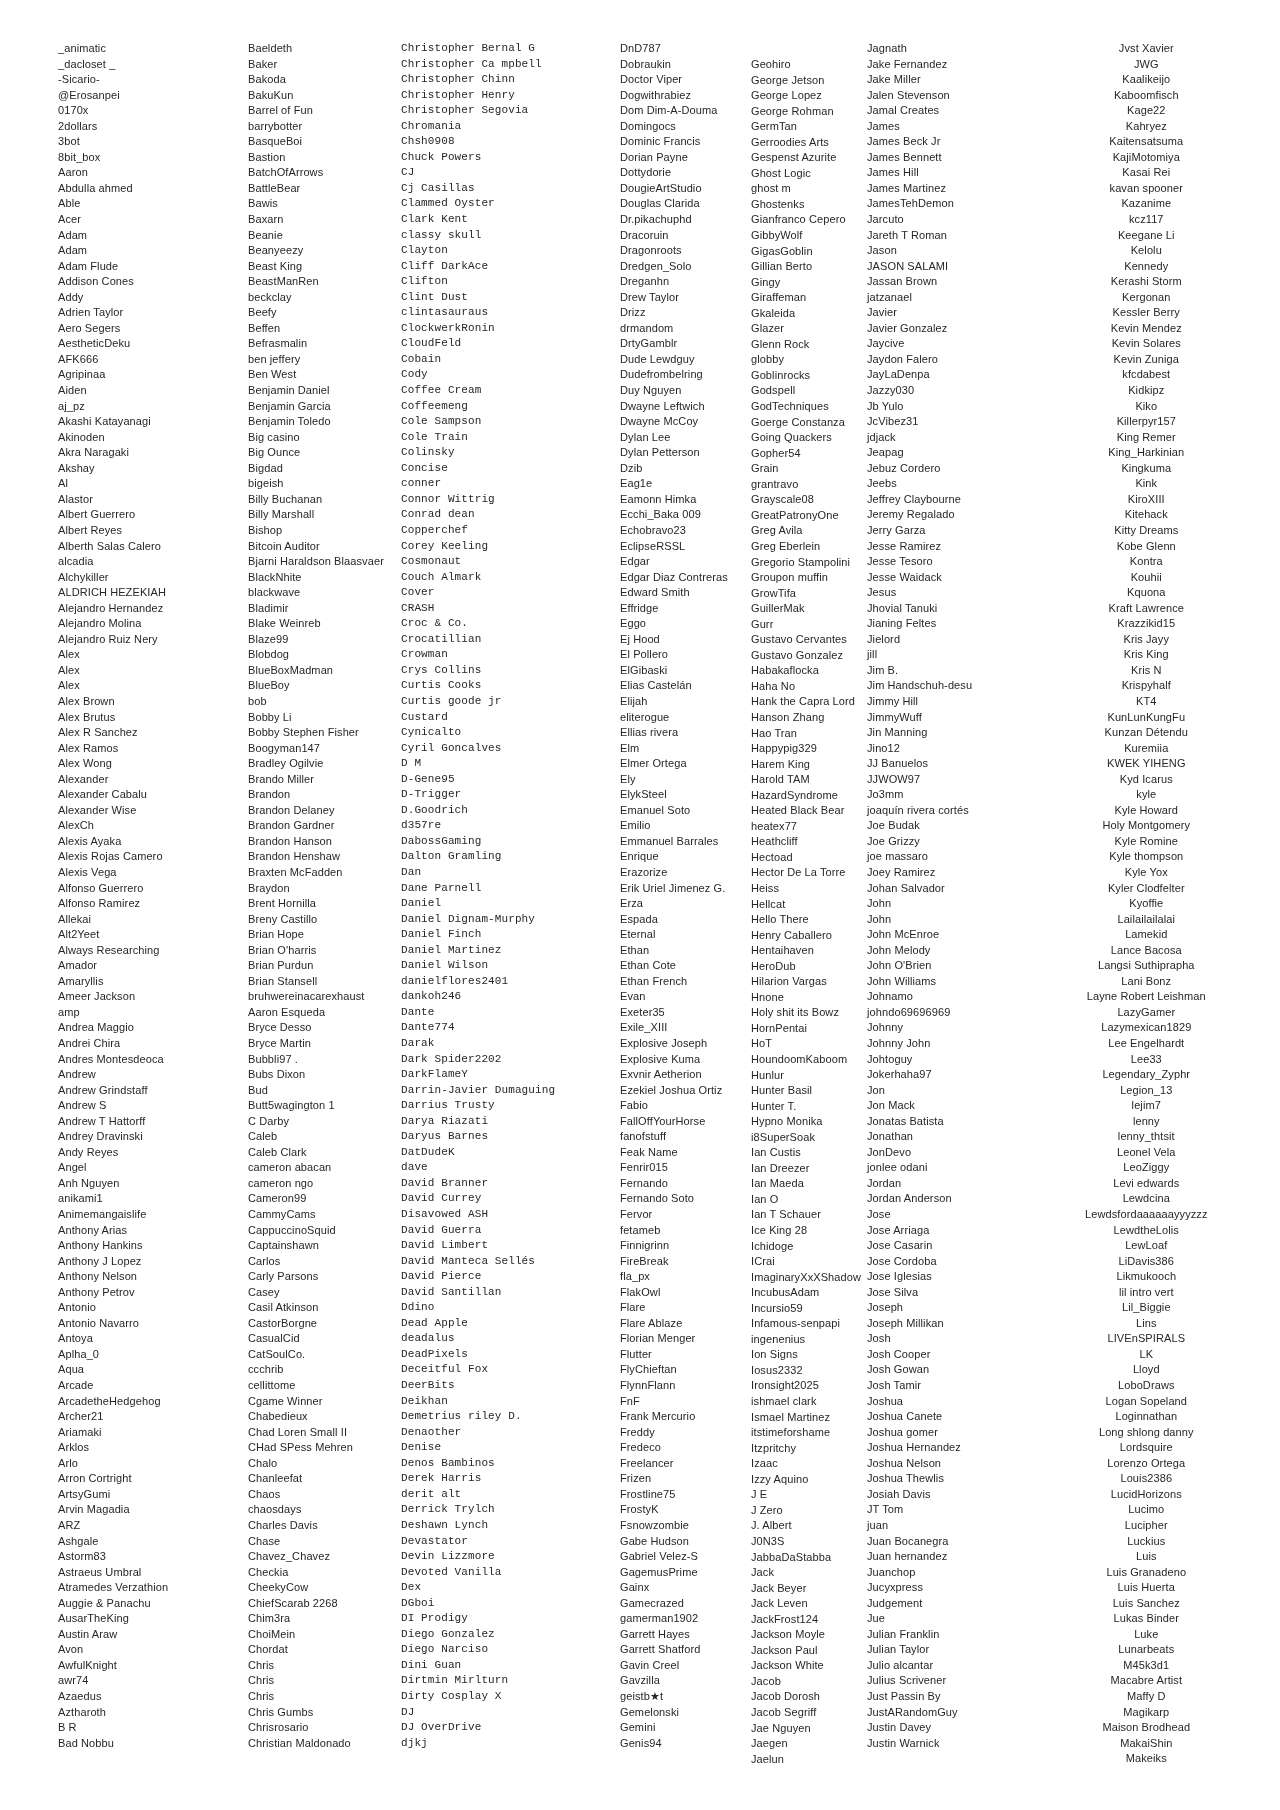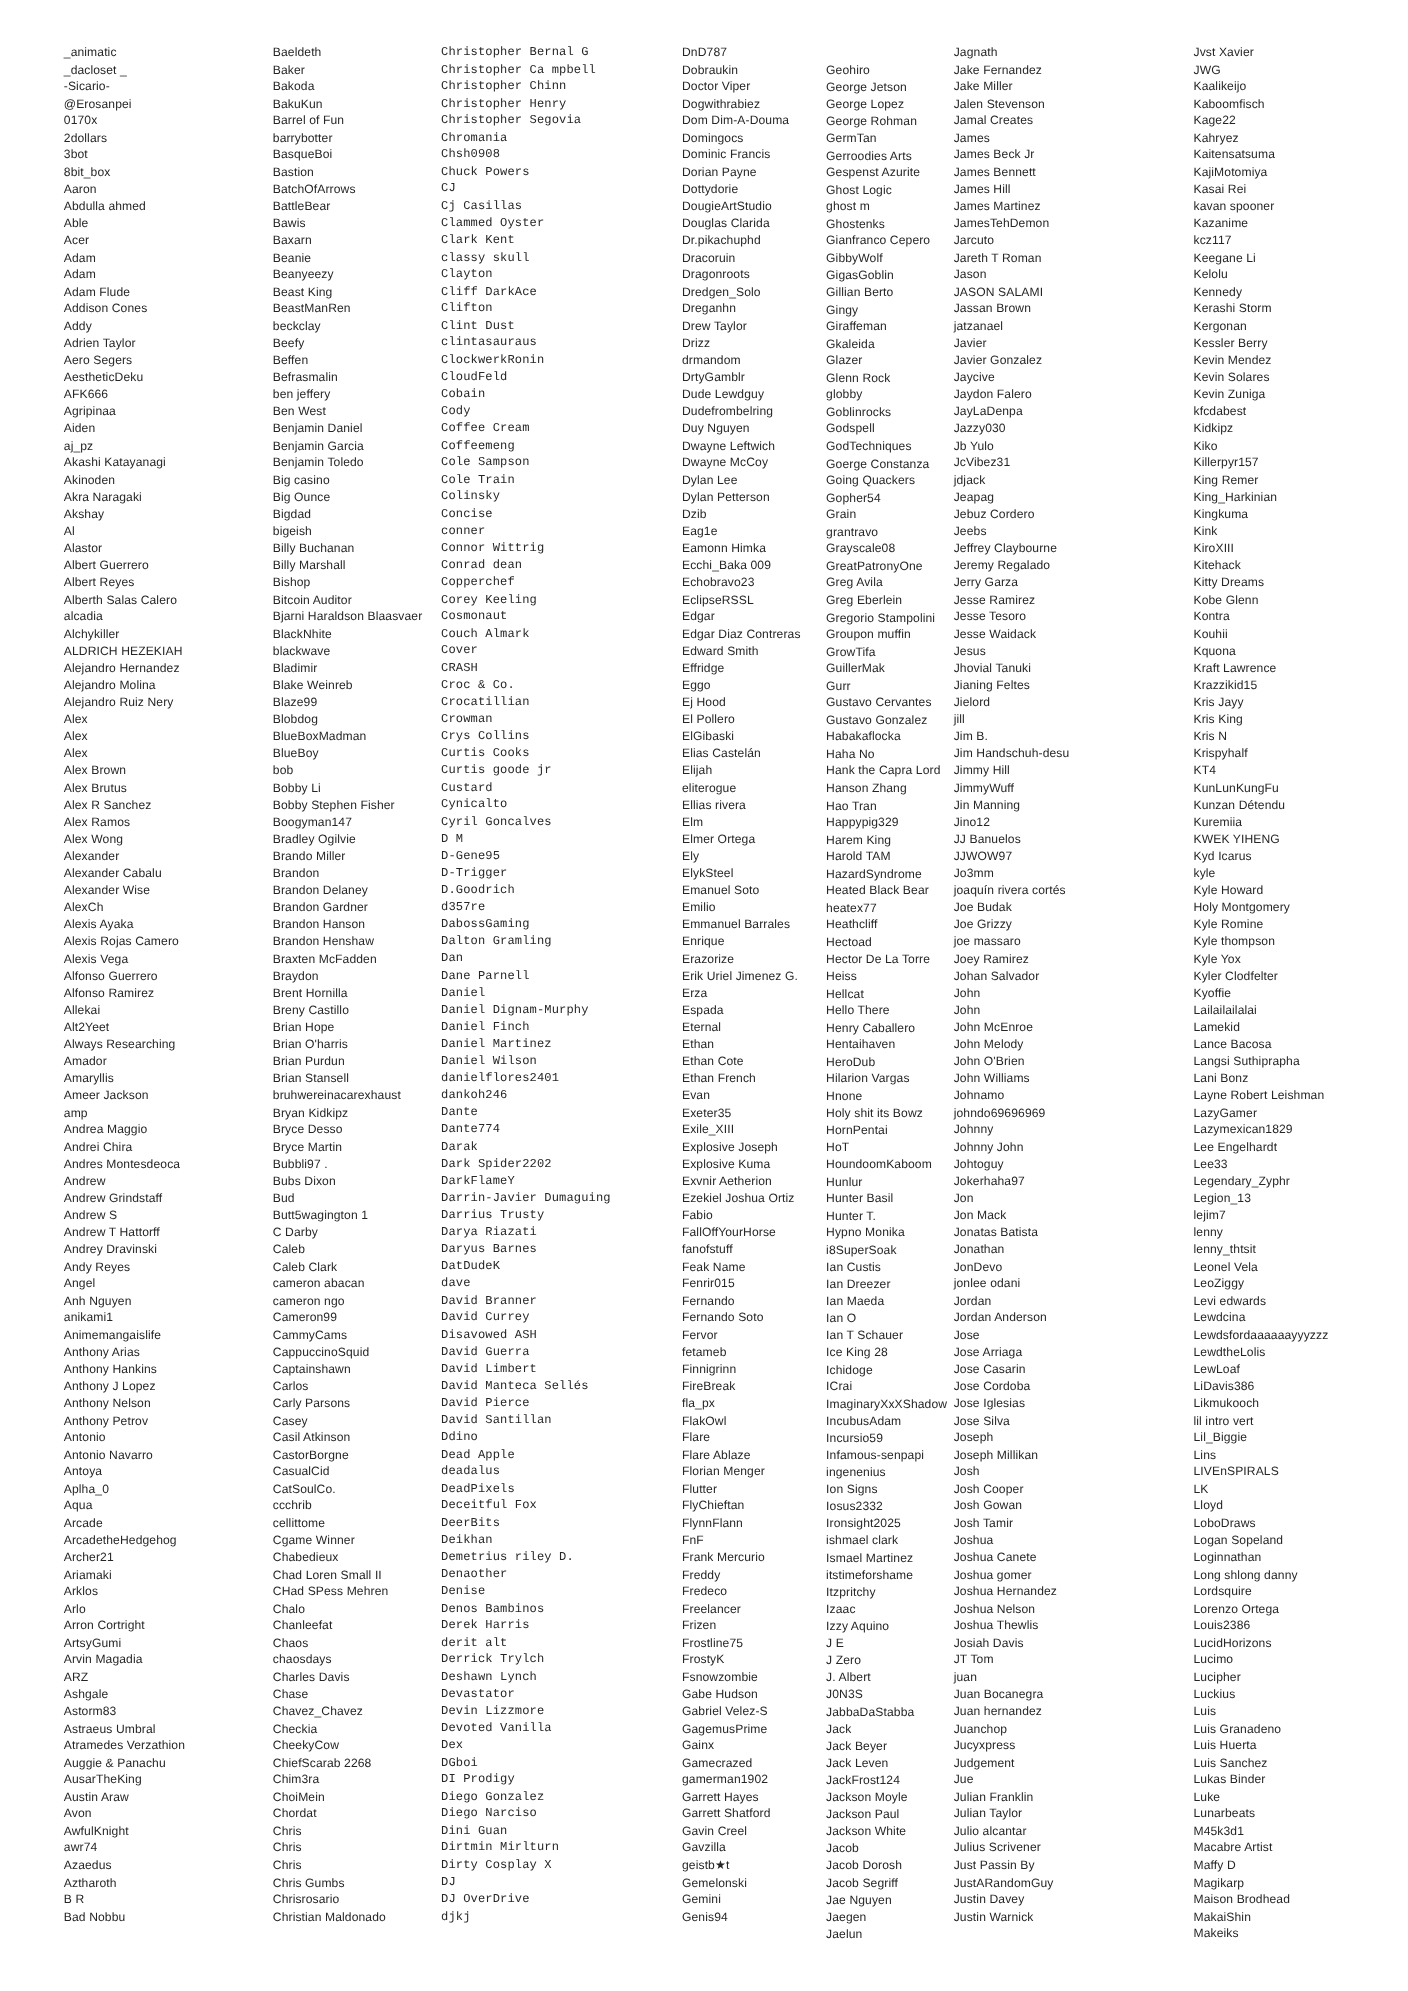--- a/index.html
+++ b/index.html
@@ -29,21 +29,21 @@
     line-height: 15.55px;
     color: #262626;
     letter-spacing: 0.1px;
   }
   .credits-col:nth-of-type(1) { left: 58px;  }
   .credits-col:nth-of-type(2) { left: 248px; }
   .credits-col:nth-of-type(3) { left: 401px; font-family: Liberation Mono, monospace; }
   .credits-col:nth-of-type(4) { left: 575px; margin-left: 45px; }
   .credits-col:nth-of-type(5) { left: 751px; margin-top: 16px; }
   .credits-col:nth-of-type(6) { left: 867px; }
-  .credits-col:nth-of-type(7) { left: 1085px; }
+  .credits-col:nth-of-type(7) { left: 1085px; text-align: center; }
   .credit-name {
     height: 15.55px;
   }
 </style>
 </head>
 <body>
 
 <div class="page">
   <div class="credits-columns">
       <div class="credits-col">
@@ -214,21 +214,21 @@
         <div class="credit-name">Brandon Henshaw</div>
         <div class="credit-name">Braxten McFadden</div>
         <div class="credit-name">Braydon</div>
         <div class="credit-name">Brent Hornilla</div>
         <div class="credit-name">Breny Castillo</div>
         <div class="credit-name">Brian Hope</div>
         <div class="credit-name">Brian O'harris</div>
         <div class="credit-name">Brian Purdun</div>
         <div class="credit-name">Brian Stansell</div>
         <div class="credit-name">bruhwereinacarexhaust</div>
-        <div class="credit-name">Bryan Kidkipz</div>
+        <div class="credit-name">Aaron Esqueda</div>
         <div class="credit-name">Bryce Desso</div>
         <div class="credit-name">Bryce Martin</div>
         <div class="credit-name">Bubbli97 .</div>
         <div class="credit-name">Bubs Dixon</div>
         <div class="credit-name">Bud</div>
         <div class="credit-name">Butt5wagington 1</div>
         <div class="credit-name">C Darby</div>
         <div class="credit-name">Caleb</div>
         <div class="credit-name">Caleb Clark</div>
         <div class="credit-name">cameron abacan</div>

